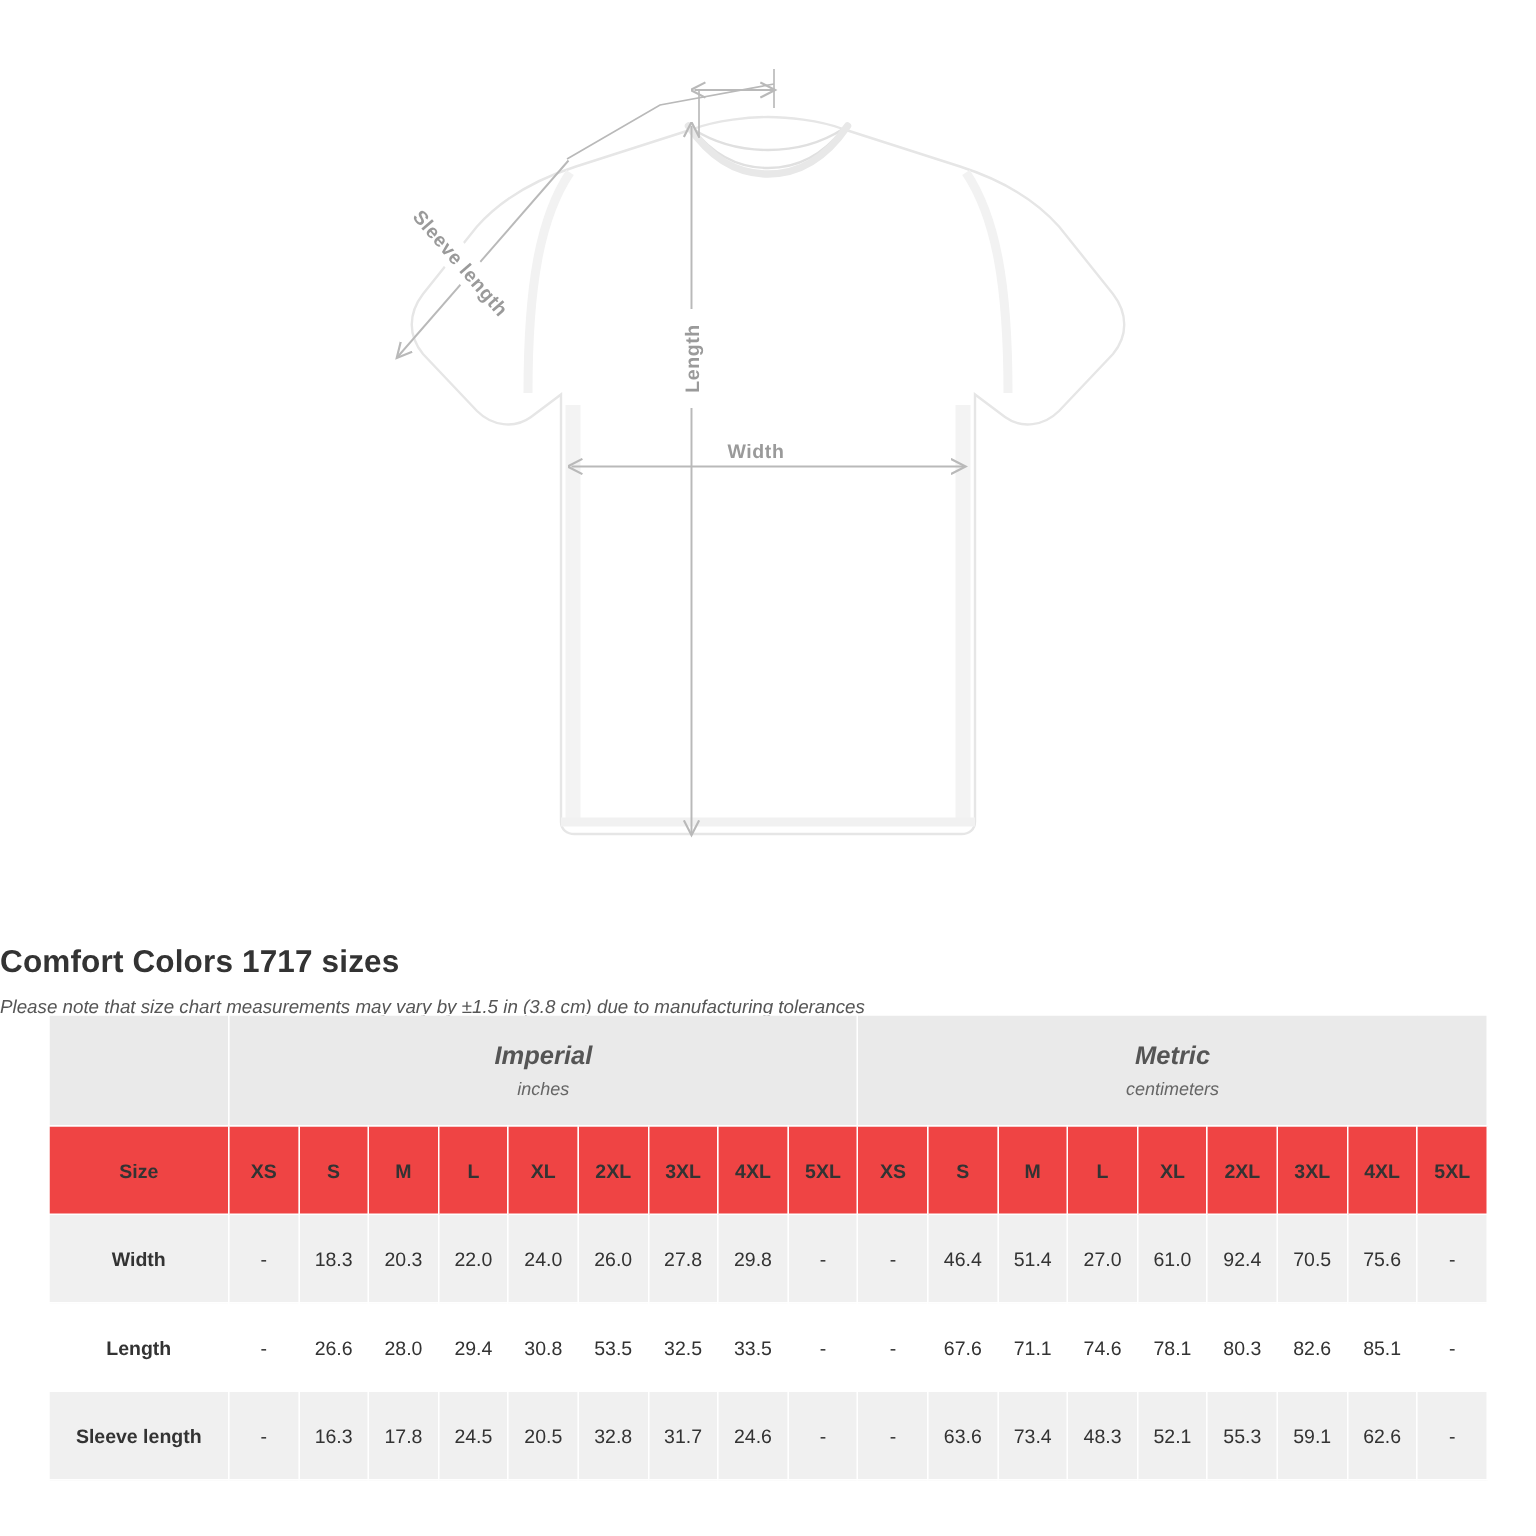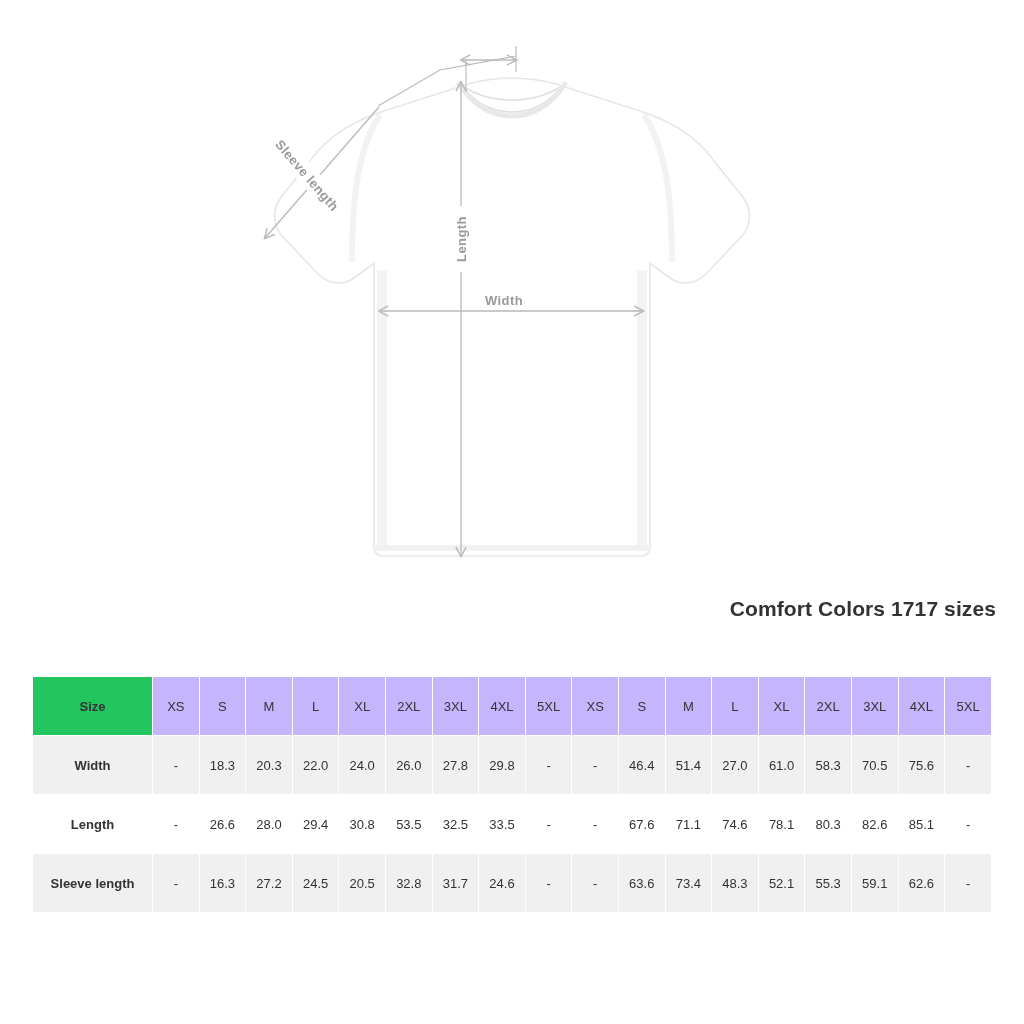--- a/index.html
+++ b/index.html
@@ -34,23 +34,23 @@
     font-family: "Liberation Sans", sans-serif;
     font-size: 13px;
     font-weight: bold;
     letter-spacing: 0.4px;
   }
 
   
   #title-block {
     position: absolute;
     left: 0;
-    top: 597px;
+    top: 630px;
     width: 996px;
-    text-align: right;
+    text-align: left;
   }
   #chart-title {
     font-size: 21px;
     font-weight: bold;
     color: #333333;
     letter-spacing: 0.1px;
   }
   #chart-note {
     margin-top: 10px;
     font-size: 12.5px;
@@ -90,27 +90,27 @@
     line-height: 1.2;
   }
   .group-head .gunit {
     font-size: 12px;
     font-style: italic;
     color: #666666;
     margin-top: 4px;
   }
   .hdr-row td {
     height: 59px;
-    background: #c4b5fd;
-    font-weight: normal;
+    background: #ef4444;
+    font-weight: bold;
     font-size: 13px;
     color: #333333;
   }
   .hdr-row td.row-title-cell {
-    background: #22c55e;
+    background: #ef4444;
   }
   .body-row td {
     height: 59px;
   }
   .body-row.shade td { background: #f0f0f0; }
   .body-row.plain td { background: #ffffff; }
   td.row-title-cell {
     font-weight: bold;
     font-size: 13.5px;
     color: #333333;
@@ -190,20 +190,21 @@
         <g transform="rotate(49 306 175)">
           <rect x="258" y="164" width="98" height="20" fill="#ffffff"></rect>
           <text class="dim-label" x="307" y="179" text-anchor="middle">Sleeve length</text>
         </g>
       </g>
     </svg>
   </div>
 
   <div id="title-block">
     <div id="chart-title">Comfort Colors 1717 sizes</div>
+    <div id="chart-note">Please note that size chart measurements may vary by ±1.5 in (3.8 cm) due to manufacturing tolerances</div>
   </div>
 
   <div id="table-wrap">
     <table class="size-chart">
       <colgroup>
         <col class="first-col">
         <col class="data-col">
           <col class="data-col">
           <col class="data-col">
           <col class="data-col">
@@ -217,20 +218,31 @@
           <col class="data-col">
           <col class="data-col">
           <col class="data-col">
         <col class="data-col">
           <col class="data-col">
           <col class="data-col">
           <col class="data-col">
       </colgroup>
       <tbody>
 
+        <tr>
+          <td class="group-head"></td>
+          <td class="group-head" colspan="9">
+            <div class="gname">Imperial</div>
+            <div class="gunit">inches</div>
+          </td>
+          <td class="group-head" colspan="9">
+            <div class="gname">Metric</div>
+            <div class="gunit">centimeters</div>
+          </td>
+        </tr>
 
         <tr class="hdr-row">
           <td class="row-title-cell">Size</td>
           <td>XS</td>
           <td>S</td>
           <td>M</td>
           <td>L</td>
           <td>XL</td>
           <td>2XL</td>
           <td>3XL</td>
@@ -256,21 +268,21 @@
           <td>24.0</td>
           <td>26.0</td>
           <td>27.8</td>
           <td>29.8</td>
           <td>-</td>
           <td>-</td>
           <td>46.4</td>
           <td>51.4</td>
           <td>27.0</td>
           <td>61.0</td>
-          <td>58.3</td>
+          <td>92.4</td>
           <td>70.5</td>
           <td>75.6</td>
           <td>-</td>
         </tr>
 
         <tr class="body-row plain">
           <td class="row-title-cell">Length</td>
           <td>-</td>
           <td>26.6</td>
           <td>28.0</td>
@@ -288,21 +300,21 @@
           <td>80.3</td>
           <td>82.6</td>
           <td>85.1</td>
           <td>-</td>
         </tr>
 
         <tr class="body-row shade">
           <td class="row-title-cell">Sleeve length</td>
           <td>-</td>
           <td>16.3</td>
-          <td>27.2</td>
+          <td>17.8</td>
           <td>24.5</td>
           <td>20.5</td>
           <td>32.8</td>
           <td>31.7</td>
           <td>24.6</td>
           <td>-</td>
           <td>-</td>
           <td>63.6</td>
           <td>73.4</td>
           <td>48.3</td>

